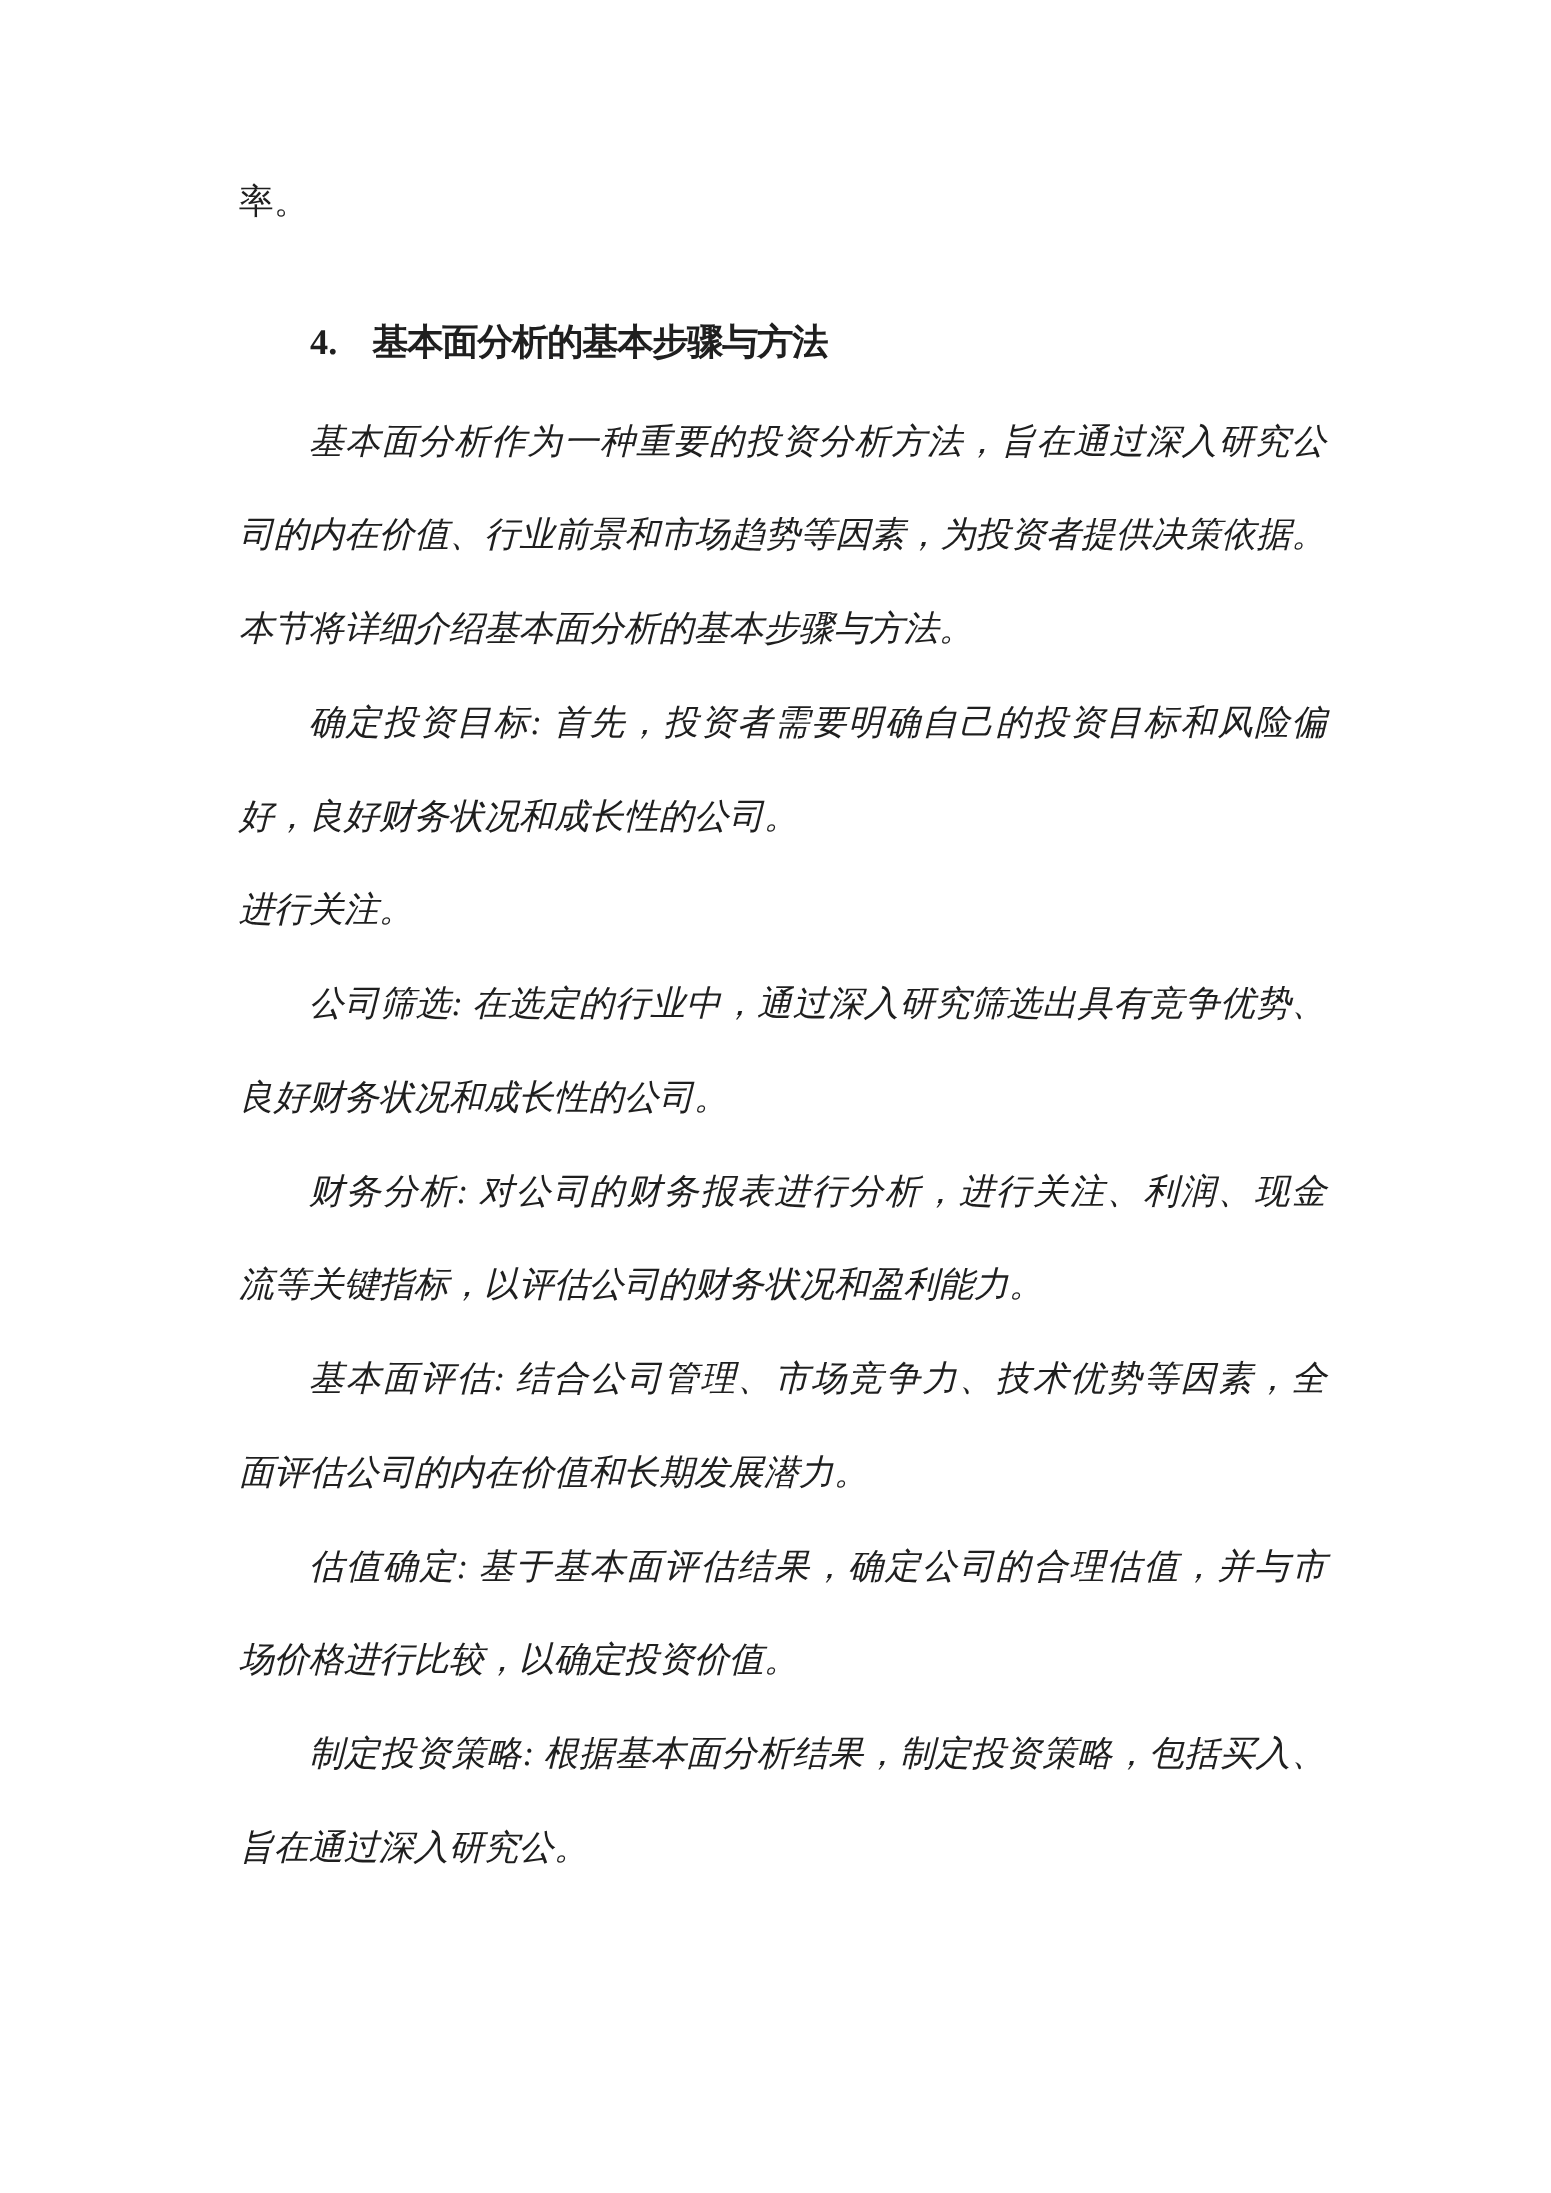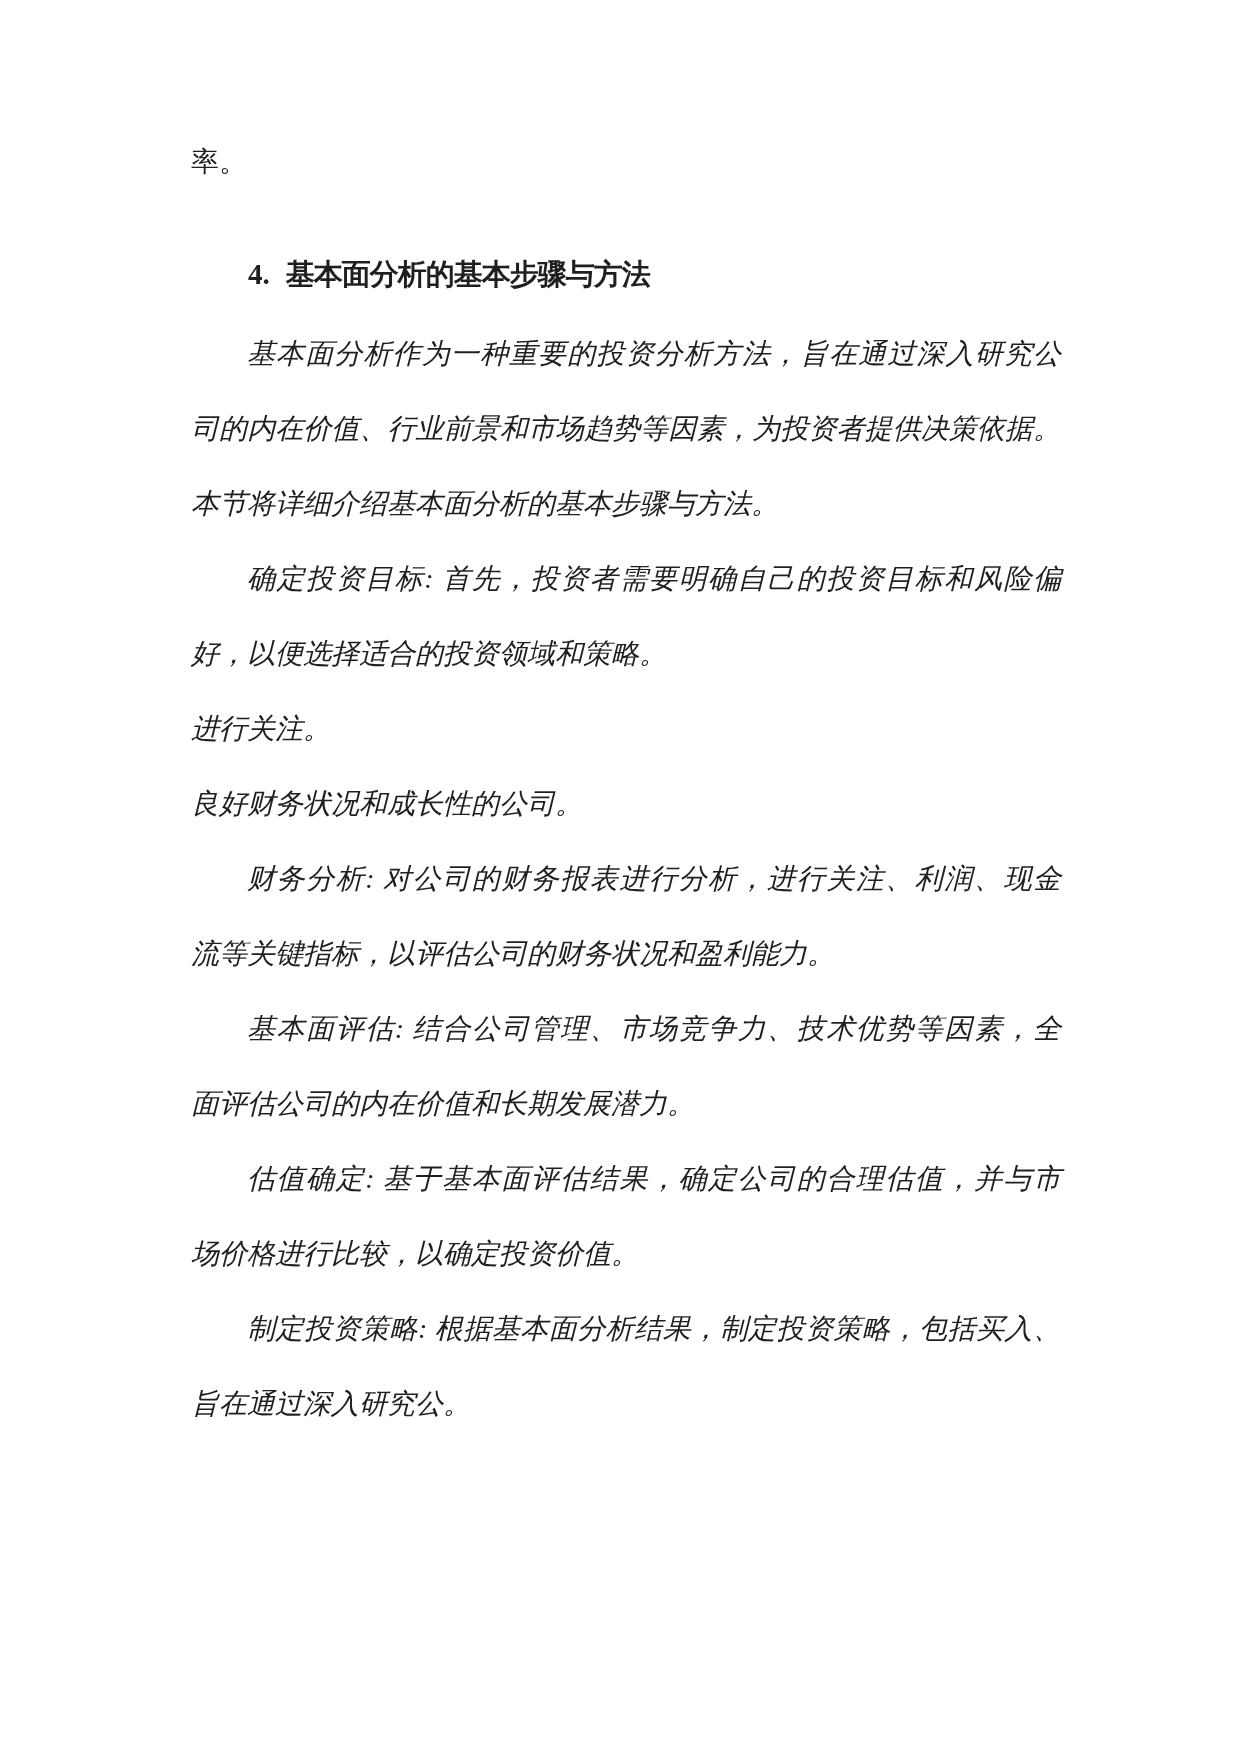--- a/index.html
+++ b/index.html
@@ -25,21 +25,21 @@
   .heading {
     position: absolute;
     left: 248px;
     top: 252px;
     font-size: 29px;
     font-weight: bold;
     line-height: 44px;
     white-space: nowrap;
   }
   .heading .title {
-    margin-left: 16px;
+    margin-left: 28px;
     letter-spacing: -1px;
   }
   .body-lines {
     position: absolute;
     left: 191px;
     top: 316px;
     width: 870px;
     font-size: 28px;
   }
   .line {
@@ -66,22 +66,23 @@
   <div class="heading">
     <span class="num">4.</span><span class="title">基本面分析的基本步骤与方法</span>
   </div>
 
   <div class="body-lines">
 
   <div class="line first justify">基本面分析作为一种重要的投资分析方法，旨在通过深入研究公</div>
       <div class="line justify">司的内在价值、行业前景和市场趋势等因素，为投资者提供决策依据。</div>
       <div class="line">本节将详细介绍基本面分析的基本步骤与方法。</div>
       <div class="line first justify">确定投资目标: 首先，投资者需要明确自己的投资目标和风险偏</div>
-      <div class="line">好，以便选择适合的投资领域和策略。</div>
+      <div class="line">好，良好财务状况和成长性的公司。</div>
       <div class="line">进行关注。</div>
+      <div class="line first justify">公司筛选: 在选定的行业中，通过深入研究筛选出具有竞争优势、</div>
       <div class="line">良好财务状况和成长性的公司。</div>
       <div class="line first justify">财务分析: 对公司的财务报表进行分析，进行关注、利润、现金</div>
       <div class="line">流等关键指标，以评估公司的财务状况和盈利能力。</div>
       <div class="line first justify">基本面评估: 结合公司管理、市场竞争力、技术优势等因素，全</div>
       <div class="line">面评估公司的内在价值和长期发展潜力。</div>
       <div class="line first justify">估值确定: 基于基本面评估结果，确定公司的合理估值，并与市</div>
       <div class="line">场价格进行比较，以确定投资价值。</div>
       <div class="line first justify">制定投资策略: 根据基本面分析结果，制定投资策略，包括买入、</div>
       <div class="line">旨在通过深入研究公。</div>
     </div>

